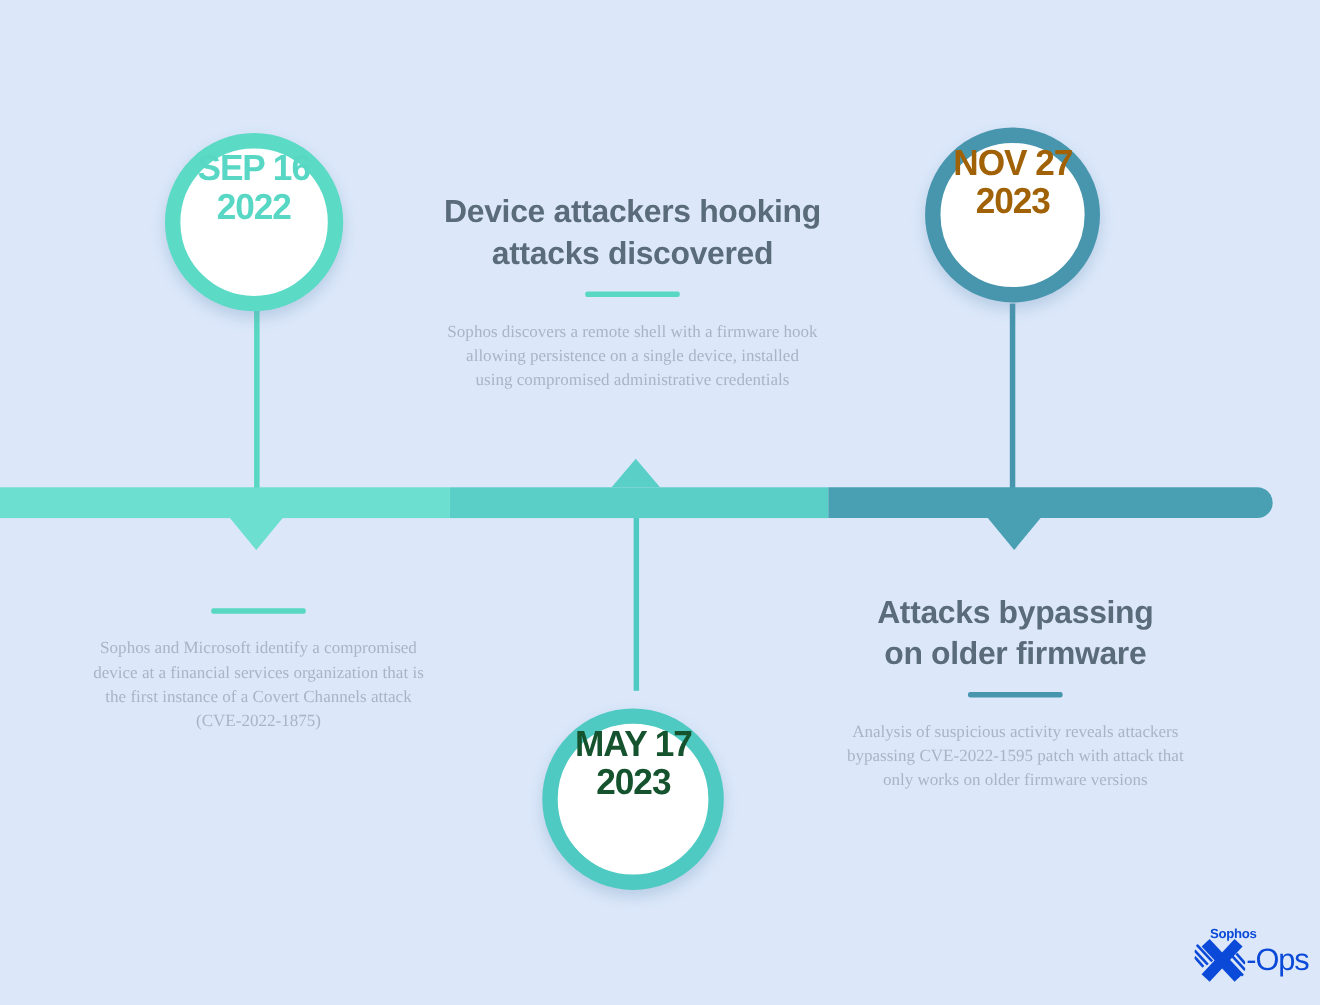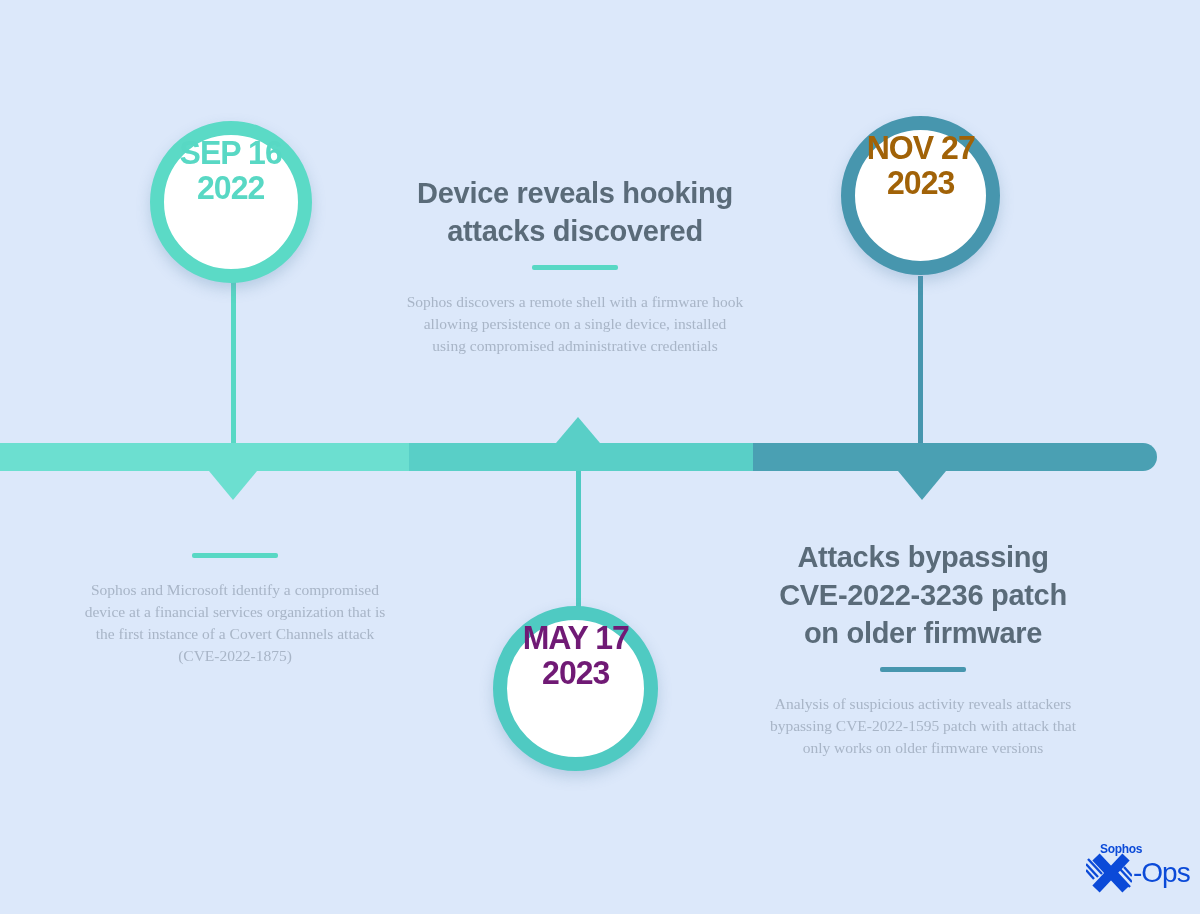--- a/index.html
+++ b/index.html
@@ -25,21 +25,21 @@
   .tri-down-sep{left:209px;top:471px;border-left:24px solid transparent;border-right:24px solid transparent;border-top:29px solid #6CDFD0;}
   .tri-up-may{left:556px;top:417px;border-left:22px solid transparent;border-right:22px solid transparent;border-bottom:26px solid #59CFC7;}
   .tri-down-nov{left:898px;top:471px;border-left:24px solid transparent;border-right:24px solid transparent;border-top:29px solid #4AA0B3;}
   
   .node{
     position:absolute;border-radius:50%;background:#ffffff;box-sizing:border-box;
     display:flex;align-items:flex-start;justify-content:center;text-align:center;
     box-shadow:0 6px 14px rgba(96,140,175,.30);
   }
   .node-sep{left:150px;top:121px;width:162px;height:162px;border:14px solid #5BDAC6;color:#58D8C4;}
-  .node-may{left:493px;top:606px;width:165px;height:165px;border:14px solid #4FCAC2;color:#701a75;}
+  .node-may{left:493px;top:644px;width:165px;height:165px;border:14px solid #4FCAC2;color:#14532d;}
   .node-nov{left:841px;top:116px;width:159px;height:159px;border:14px solid #4796AE;color:#a16207;}
   .date{
     font-weight:700;font-size:33px;line-height:35px;letter-spacing:-1px;
     transform:scaleX(0.97);
   }
   .date span{display:block;}
   
   .event-block{position:absolute;width:400px;text-align:center;}
   .block-center{left:375px;top:174px;}
   .block-left{left:35px;top:538px;}
@@ -95,37 +95,36 @@
   </div>
   <div class="node node-nov">
     <div class="date">
       <span>NOV 27</span>
       <span>2023</span>
     </div>
   </div>
 
   <div class="event-block block-center">
     <div class="event-title">
-      <span>Device reveals hooking</span>
+      <span>Device attackers hooking</span>
       <span>attacks discovered</span>
 
     </div>
     <div class="divider divider-teal"></div>
     <div class="event-desc desc-center">Sophos discovers a remote shell with a firmware hook allowing persistence on a single device, installed using compromised administrative credentials</div>
   </div>
 
   <div class="event-block block-left">
     <div class="divider divider-teal"></div>
     <div class="event-desc desc-left">Sophos and Microsoft identify a compromised device at a financial services organization that is the first instance of a Covert Channels attack (CVE-2022-1875)</div>
   </div>
 
   <div class="event-block block-right">
     <div class="event-title">
       <span>Attacks bypassing</span>
-      <span>CVE-2022-3236 patch</span>
       <span>on older firmware</span>
     </div>
     <div class="divider divider-dark"></div>
     <div class="event-desc desc-right">Analysis of suspicious activity reveals attackers bypassing CVE-2022-1595 patch with attack that only works on older firmware versions</div>
   </div>
 
   <div class="logo">
     <div class="logo-brand">Sophos</div>
     <div class="logo-row">
       <svg width="46" height="40" viewBox="0 0 46 40" aria-hidden="true">

